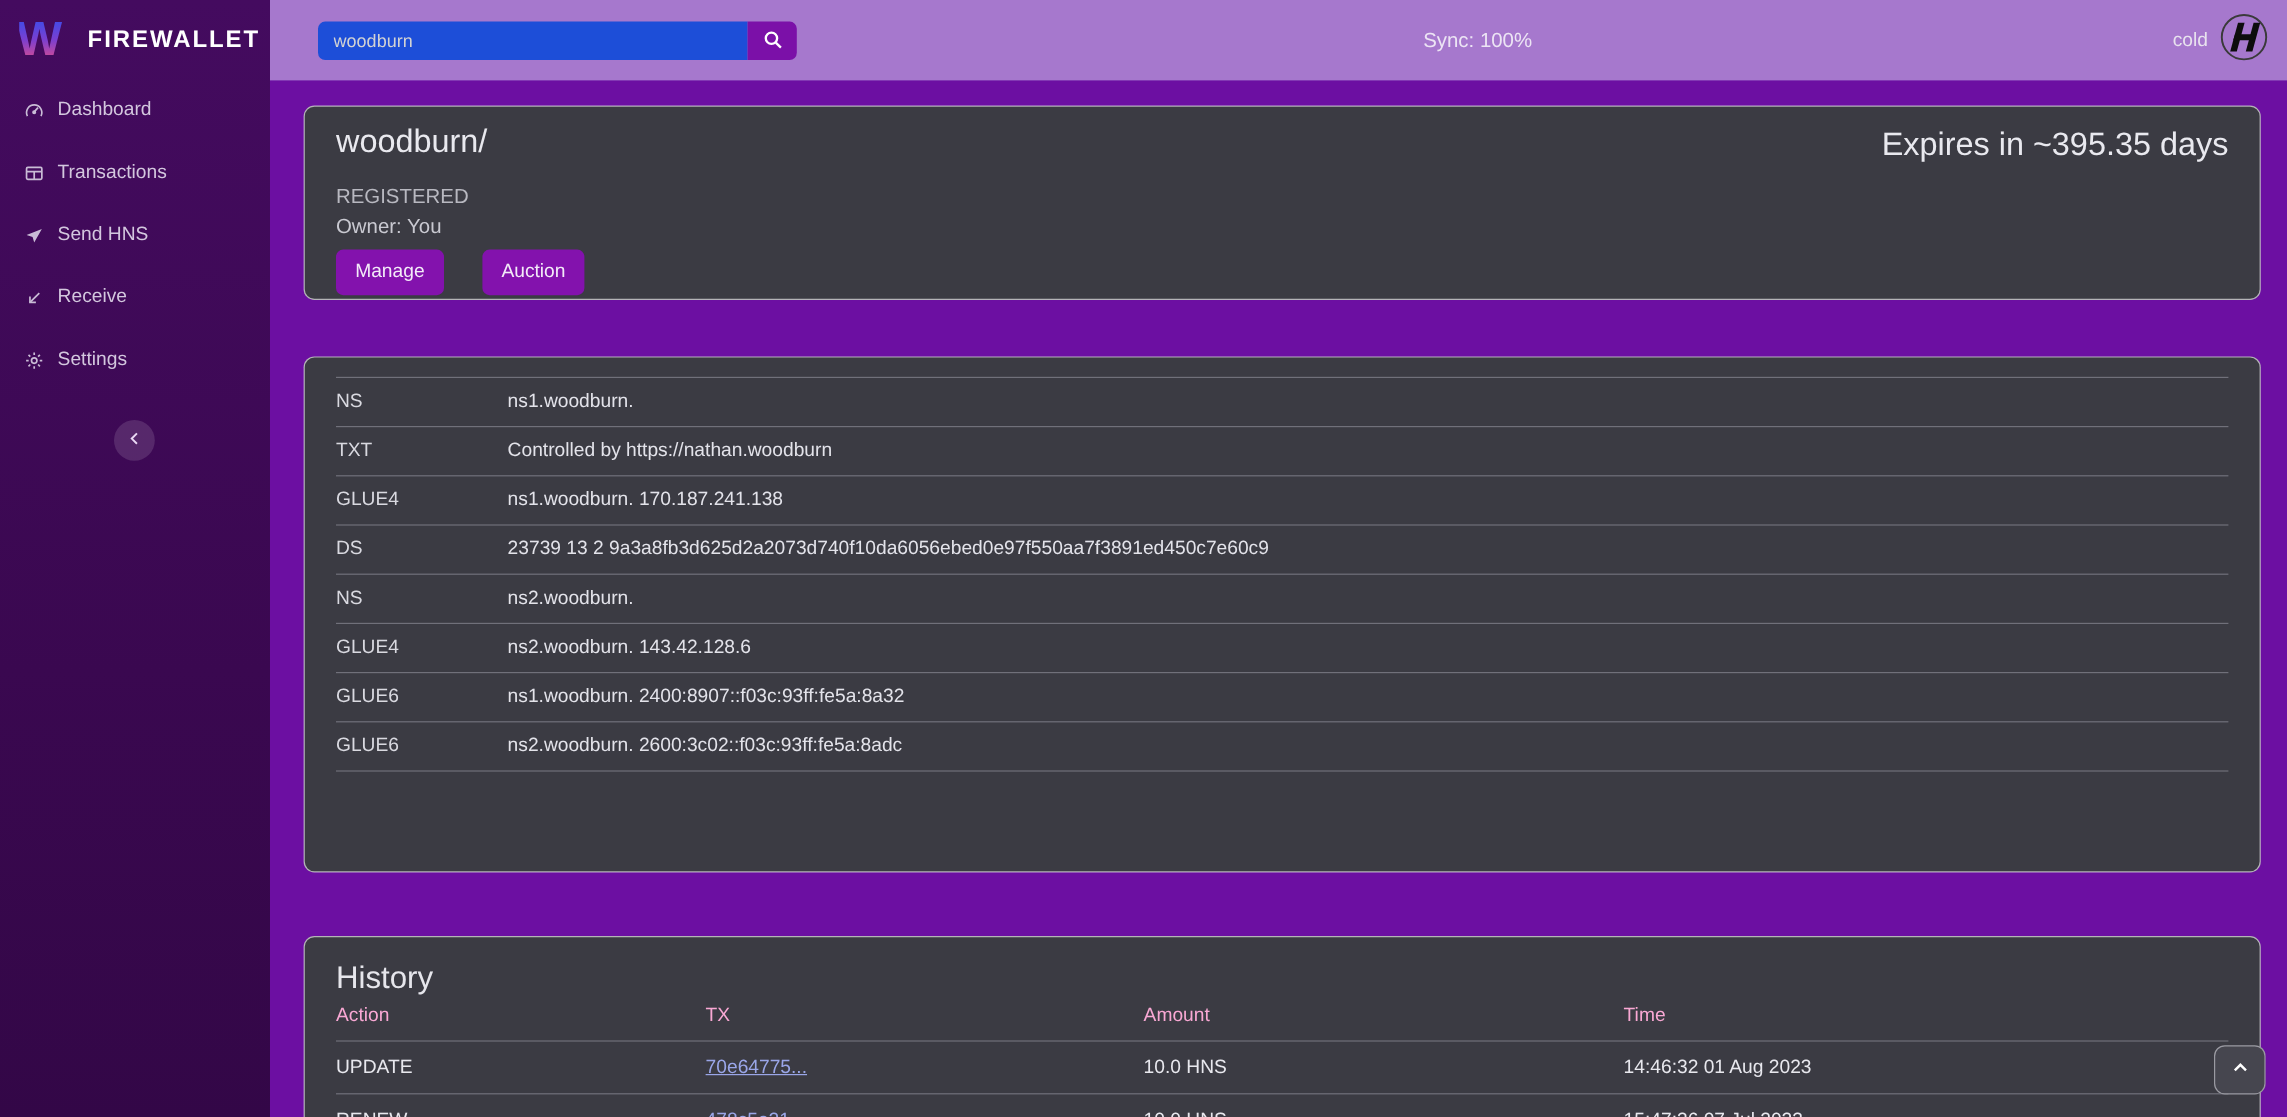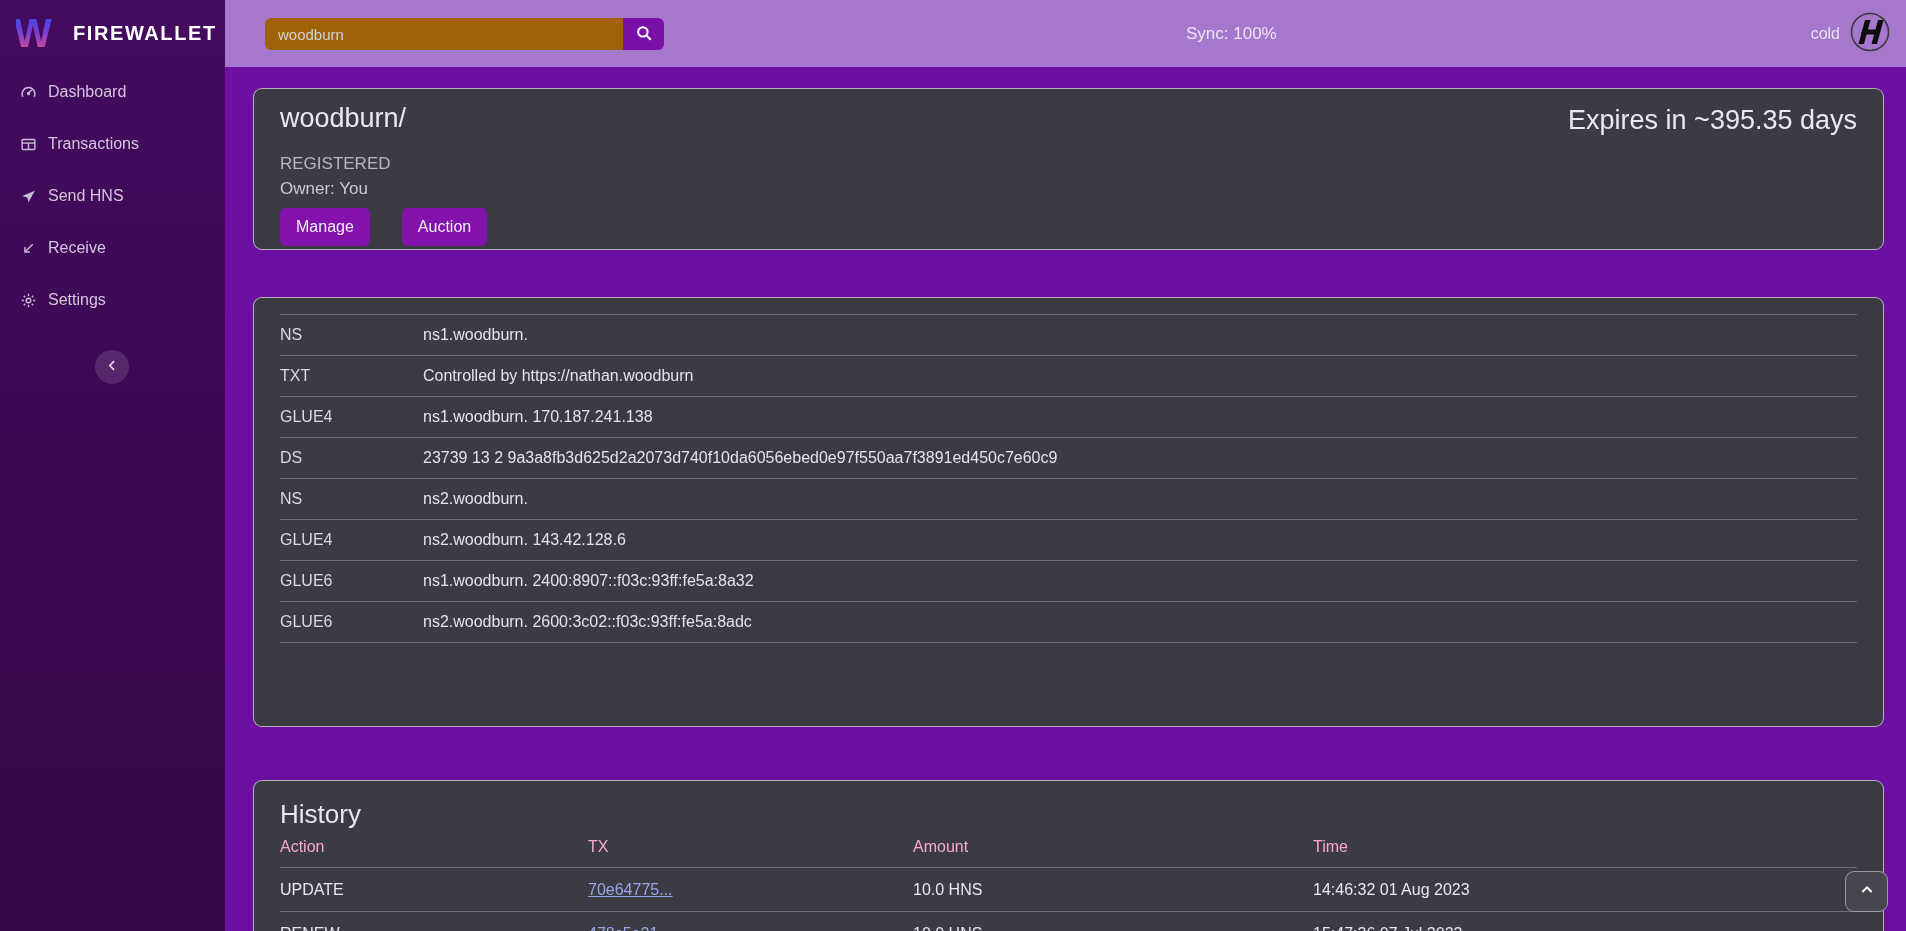--- a/index.html
+++ b/index.html
@@ -21,21 +21,21 @@
   .nav-item{height:52px; display:flex; align-items:center; gap:11px; padding-left:19px;
     color:#d3c7de; font-size:16px; cursor:pointer;}
   .nav-item .ni{width:18px; display:flex; justify-content:center; color:#c9bcd6;}
   .collapse-btn{position:absolute; left:95px; top:350px; width:34px; height:34px;
     border-radius:50%; background:rgba(255,255,255,0.13); border:none;
     display:flex; align-items:center; justify-content:center; cursor:pointer;}
   
   .topbar{position:absolute; left:225px; top:0; width:1681px; height:67px;
     background:var(--topbar-bg); z-index:2;}
   .searchbox{position:absolute; left:40px; top:18px; height:32px; display:flex;}
-  .searchbox input{width:358px; height:32px; background:#a16207; border:none; outline:none;
+  .searchbox input{width:358px; height:32px; background:#1d4ed8; border:none; outline:none;
     border-radius:6px 0 0 6px; color:#d3d3d3; font-size:15px; padding:0 13px;
     font-family:"Liberation Sans", sans-serif;}
   .searchbox .search-btn{width:41px; height:32px; background:#7b10a8; border:none;
     border-radius:0 6px 6px 0; display:flex; align-items:center; justify-content:center; cursor:pointer;}
   .sync{position:absolute; left:961px; top:0; height:67px; display:flex; align-items:center;
     color:#ece4f4; font-size:17px;}
   .wallet-group{position:absolute; right:16px; top:0; height:67px; display:flex;
     align-items:center; gap:10px; cursor:pointer;}
   .wallet-name{color:#e8e2ee; font-size:16px;}
   
@@ -53,21 +53,21 @@
   .section-title{font-size:26px; font-weight:400; color:#e6e6ec; margin:8px 0 16px;}
   .dns-table{border-top:1px solid #70707a;}
   .dns-row{display:flex; align-items:center; height:41px; border-bottom:1px solid #70707a; font-size:16px;}
   .dns-type{width:143px; color:#d9d9e0; flex:none;}
   .dns-value{color:#e3e3ea;}
   .card-history{top:780px; height:260px; padding:12px 26px 0;}
   .card-history .section-title{margin:6px 0 8px;}
   .hist-header{display:flex; align-items:flex-start; height:30px; border-bottom:1px solid #70707a;
     font-size:16px; font-weight:normal; color:#f9a8d4;}
   .hist-row{display:flex; align-items:center; height:44px; border-bottom:1px solid #70707a; font-size:16px;}
-  .hc1{width:308px; flex:none;} .hc2{width:325px; flex:none;} .hc3{width:400px; flex:none;} .hc4{flex:1;}
+  .hc1{width:308px; flex:none;} .hc2{width:325px; flex:none;} .hc3{width:400px; flex:none;margin-left:40px;} .hc4{flex:1;}
   .tx-link{color:var(--link); text-decoration:underline; cursor:pointer;}
   
   .scroll-top{position:absolute; right:18px; bottom:19px; width:43px; height:41px;
     background:#46464f; border:1px solid #9a9aa2; border-radius:9px; z-index:4;
     display:flex; align-items:center; justify-content:center; cursor:pointer;}
 </style>
 </head>
 <body>
 
 <div class="sidebar">

